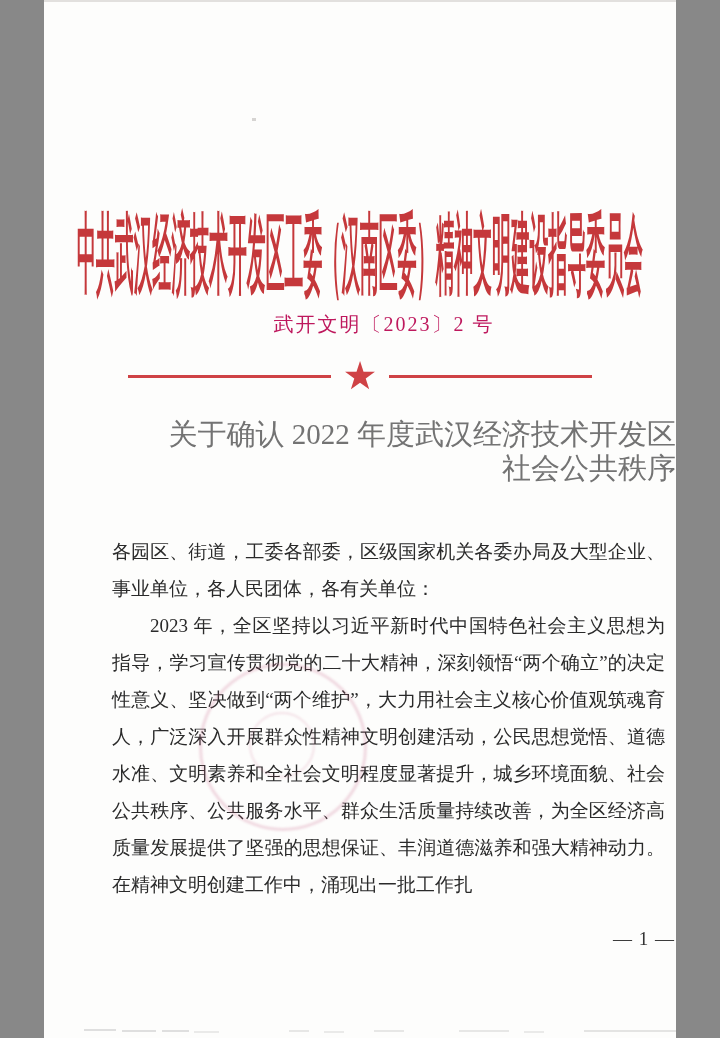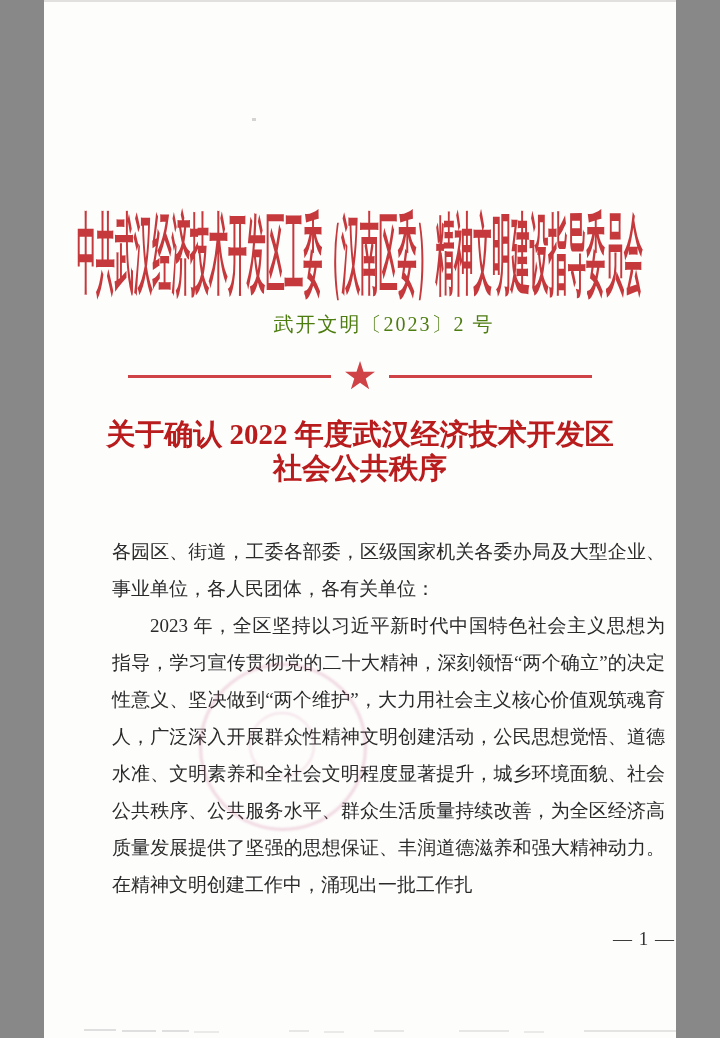--- a/index.html
+++ b/index.html
@@ -32,21 +32,21 @@
     transform: translateX(-50%) scale(0.41, 1.9);
     transform-origin: center top;
     letter-spacing: 0;
   }
   .doc-number {
     position: absolute;
     left: 0; right: 0; top: 311px;
     text-align: center;
     font-size: 20px;
     letter-spacing: 2px;
-    color: #4d7c0f;
+    color: #be185d;
     padding-left: 48px;
   }
   
   .divider {
     position: absolute;
     left: 84px; right: 84px; top: 361px;
     height: 30px;
     display: flex;
     align-items: center;
   }
@@ -57,25 +57,25 @@
   }
   .divider .star {
     font-size: 34px;
     line-height: 30px;
     margin: 0 12px;
     color: var(--divider-red, #d63c3f);
   }
   .doc-title {
     position: absolute;
     left: 0; right: 0; top: 417px;
-    text-align: center;
+    text-align: right;
     font-size: 29px;
-    font-weight: bold;
+    font-weight: normal;
     line-height: 34px;
-    color: #b91c1c;
+    color: #737373;
   }
   .body-text {
     position: absolute;
     left: 68px; top: 533px;
     width: 553px;
     font-size: 19px;
     line-height: 37px;
     text-align: justify;
     color: #2a2a2a;
   }

